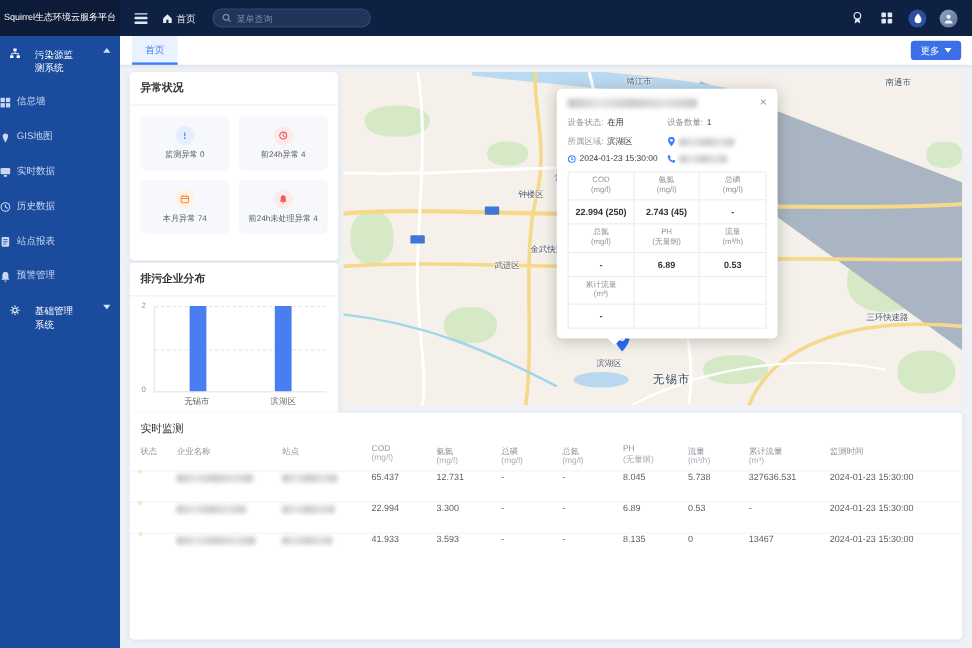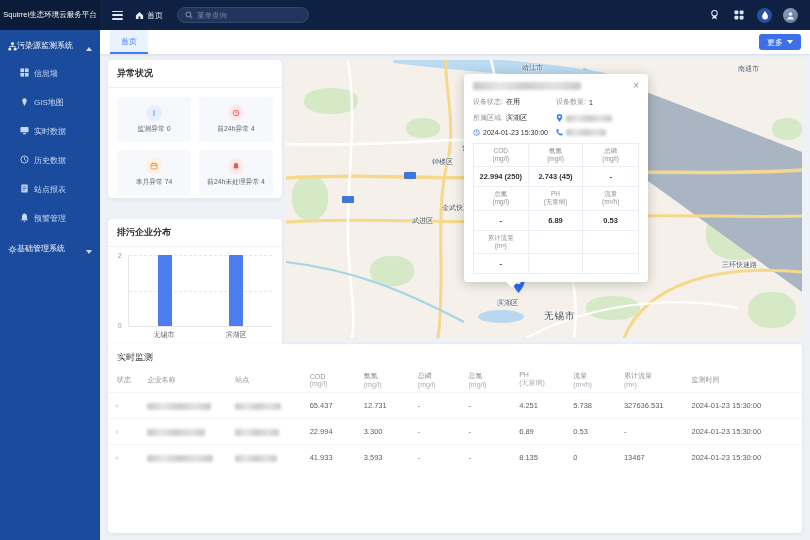--- a/index.html
+++ b/index.html
@@ -14,35 +14,35 @@
 .home-btn{display:flex;align-items:center;gap:3px;color:#e8ecf5;margin-left:12px;cursor:pointer}
 .searchbox{width:132px;height:16px;background:#20345c;border:1px solid #32496f;border-radius:9px;display:flex;align-items:center;gap:4px;padding:0 7px;margin-left:14px}
 .searchbox input{flex:1;background:transparent;border:none;outline:none;color:#aab7d4;font-size:7.5px;font-family:inherit}
 .searchbox input::placeholder{color:#7c8aa8}
 .hright{margin-left:auto;display:flex;align-items:center;gap:11px;padding-right:12px}
 .hicon{width:14px;height:14px;display:flex;align-items:center;justify-content:center;cursor:pointer}
 .logo-circle{width:15px;height:15px;border-radius:50%;background:#2a4f9e;display:flex;align-items:center;justify-content:center;cursor:pointer}
 .avatar{width:15px;height:15px;border-radius:50%;background:linear-gradient(135deg,#8fa3c0,#5d7396);display:flex;align-items:center;justify-content:center;cursor:pointer}
 
 .sidebar{position:absolute;top:30px;left:0;width:100px;bottom:0;background:#1a4b9d;z-index:20}
-.side-sec{display:flex;align-items:flex-end;gap:0;padding:10px 8px 8px;color:#fff;cursor:pointer}
-.side-item{display:flex;align-items:flex-start;gap:5px;padding:9px 6px 9px 20px;color:#c9d7f2;cursor:pointer}
+.side-sec{display:flex;align-items:flex-start;gap:12px;padding:10px 8px 8px;color:#fff;cursor:pointer}
+.side-item{display:flex;align-items:flex-end;gap:5px;padding:9px 6px 9px 0;color:#c9d7f2;cursor:pointer}
 .side-item svg,.side-sec svg{flex:0 0 auto}
 .grow{flex:1}
 .caret-up{width:0;height:0;border-left:3px solid transparent;border-right:3px solid transparent;border-bottom:4px solid #cfe0ff}
 .caret-dn{width:0;height:0;border-left:3px solid transparent;border-right:3px solid transparent;border-top:4px solid #cfe0ff}
 
 .tabbar{position:absolute;left:100px;top:30px;right:0;height:24px;background:#fff;box-shadow:0 1px 3px rgba(0,0,0,.09);display:flex;align-items:center;z-index:10}
 .tab{height:24px;padding:0 11px;display:flex;align-items:center;color:#3d7eff;background:#eaf2ff;border-bottom:2px solid #3d7eff;margin-left:10px;cursor:pointer}
 .more-btn{margin-left:auto;margin-right:9px;background:#3d6fe8;color:#fff;border-radius:3px;height:16px;padding:0 8px;display:flex;align-items:center;gap:4px;cursor:pointer}
 .more-btn .caret{width:0;height:0;border-left:3px solid transparent;border-right:3px solid transparent;border-top:4px solid #fff}
 
 .card{position:absolute;background:#fff;border-radius:4px;box-shadow:0 1px 4px rgba(20,40,80,.07)}
 .card-title{font-size:9px;font-weight:bold;color:#303133;padding:7px 9px;border-bottom:1px solid #eef1f6}
-#card-abn{left:108px;top:60px;width:174px;height:138px}
+#card-abn{left:108px;top:60px;width:174px;height:157px}
 .tiles{display:grid;grid-template-columns:1fr 1fr;gap:8px;padding:9px}
 .tile{background:#f6f8fb;border-radius:4px;height:45px;display:flex;flex-direction:column;align-items:center;justify-content:center;gap:3px;cursor:pointer}
 .tico{width:16px;height:16px;border-radius:50%;display:flex;align-items:center;justify-content:center}
 .tico.blue{background:#e6efff;color:#3d7eff}
 .tico.red{background:#fdeaea;color:#f25555}
 .tico.orange{background:#fff1e3;color:#f58b3c}
 .tlabel{font-size:6.8px;color:#5a5e66;white-space:nowrap}
 #card-chart{left:108px;top:219px;width:174px;height:130px}
 .chart{padding:8px 10px 2px 20px}
 .plot{position:relative;height:72px;border-left:1px solid #e4e7ed;border-bottom:1px solid #e4e7ed}
@@ -73,21 +73,21 @@
 .pcell{border-right:1px solid #ebeef5;border-bottom:1px solid #ebeef5;text-align:center;padding:3px 2px}
 .pcell:nth-child(3n){border-right:none}
 .pgrid .lastrow{border-bottom:none}
 .ph1{font-size:6.5px;color:#909399;line-height:1.25;min-height:18px}
 .pv1{font-size:7.5px;font-weight:bold;color:#303133;padding:5px 2px}
 
 .redact{display:inline-block;height:8px;border-radius:2px;background:linear-gradient(90deg,#c6c6c6,#e6e6e6 25%,#cdcdcd 50%,#e2e2e2 75%,#c9c9c9);filter:blur(1.6px);vertical-align:middle}
 
 #card-table{left:108px;top:344px;width:694px;height:189px}
 .ttl{font-size:9px;font-weight:normal;padding:7px 9px 5px}
-.thead,.trow{display:flex;align-items:center;padding:0 9px}
+.thead,.trow{display:flex;padding:0 9px}
 .thead{color:#909399;font-size:7px;padding-top:2px;padding-bottom:4px}
 .thead .unit{color:#a9adb5}
 .trow{height:26px;border-top:1px solid #f2f4f8;font-size:7.5px;color:#5a5e66;cursor:pointer}
 .c0{flex:0 0 4.5%}.c1{flex:0 0 13%}.c2{flex:0 0 11%}.c3{flex:0 0 8%}.c4{flex:0 0 8%}
 .c5{flex:0 0 7.5%}.c6{flex:0 0 7.5%}.c7{flex:0 0 8%}.c8{flex:0 0 7.5%}.c9{flex:0 0 10%}.c10{flex:0 0 15%}
 .dot{width:9px;height:9px;border-radius:50%;background:radial-gradient(circle at 35% 35%,#8ae05a,#3fbf2f);box-shadow:0 0 0 1.5px #d9f3ca}
 </style>
 </head>
 <body>
 
@@ -431,21 +431,21 @@
       <div class="c10"><span>监测时间</span></div>
     </div>
     <div class="trow">
       <div class="c0"><span class="dot"></span></div>
       <div class="c1"><span class="redact" style="width:64px;height:7px"></span></div>
       <div class="c2"><span class="redact" style="width:46px;height:7px"></span></div>
       <div class="c3">65.437</div>
       <div class="c4">12.731</div>
       <div class="c5">-</div>
       <div class="c6">-</div>
-      <div class="c7">4.251</div>
+      <div class="c7">8.045</div>
       <div class="c8">5.738</div>
       <div class="c9">327636.531</div>
       <div class="c10">2024-01-23 15:30:00</div>
     </div>
     <div class="trow">
       <div class="c0"><span class="dot"></span></div>
       <div class="c1"><span class="redact" style="width:58px;height:7px"></span></div>
       <div class="c2"><span class="redact" style="width:44px;height:7px"></span></div>
       <div class="c3">22.994</div>
       <div class="c4">3.300</div>

